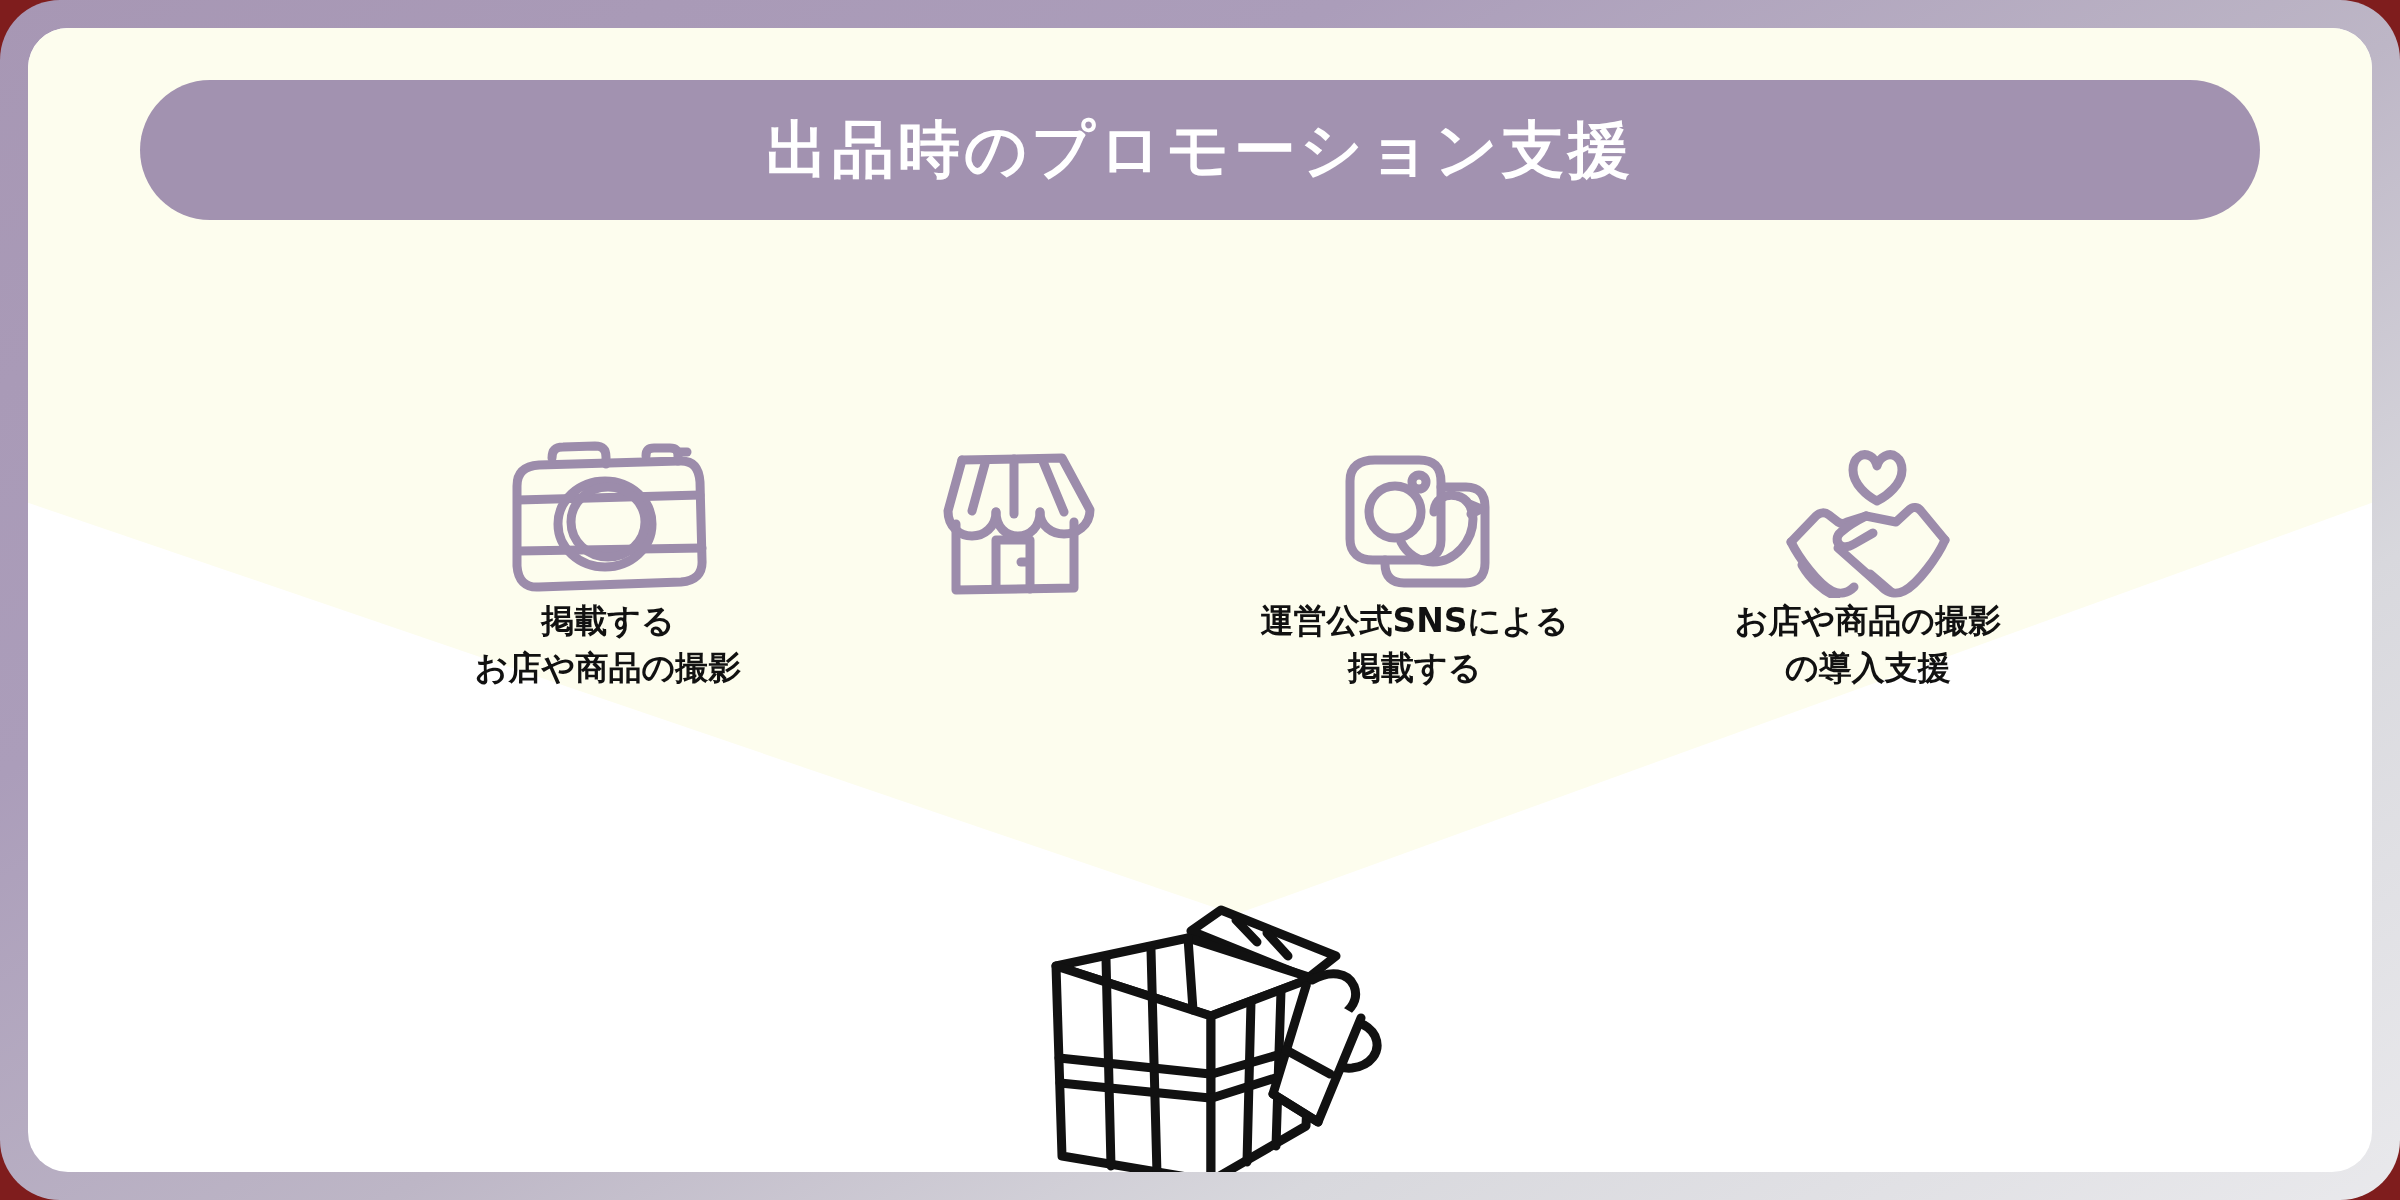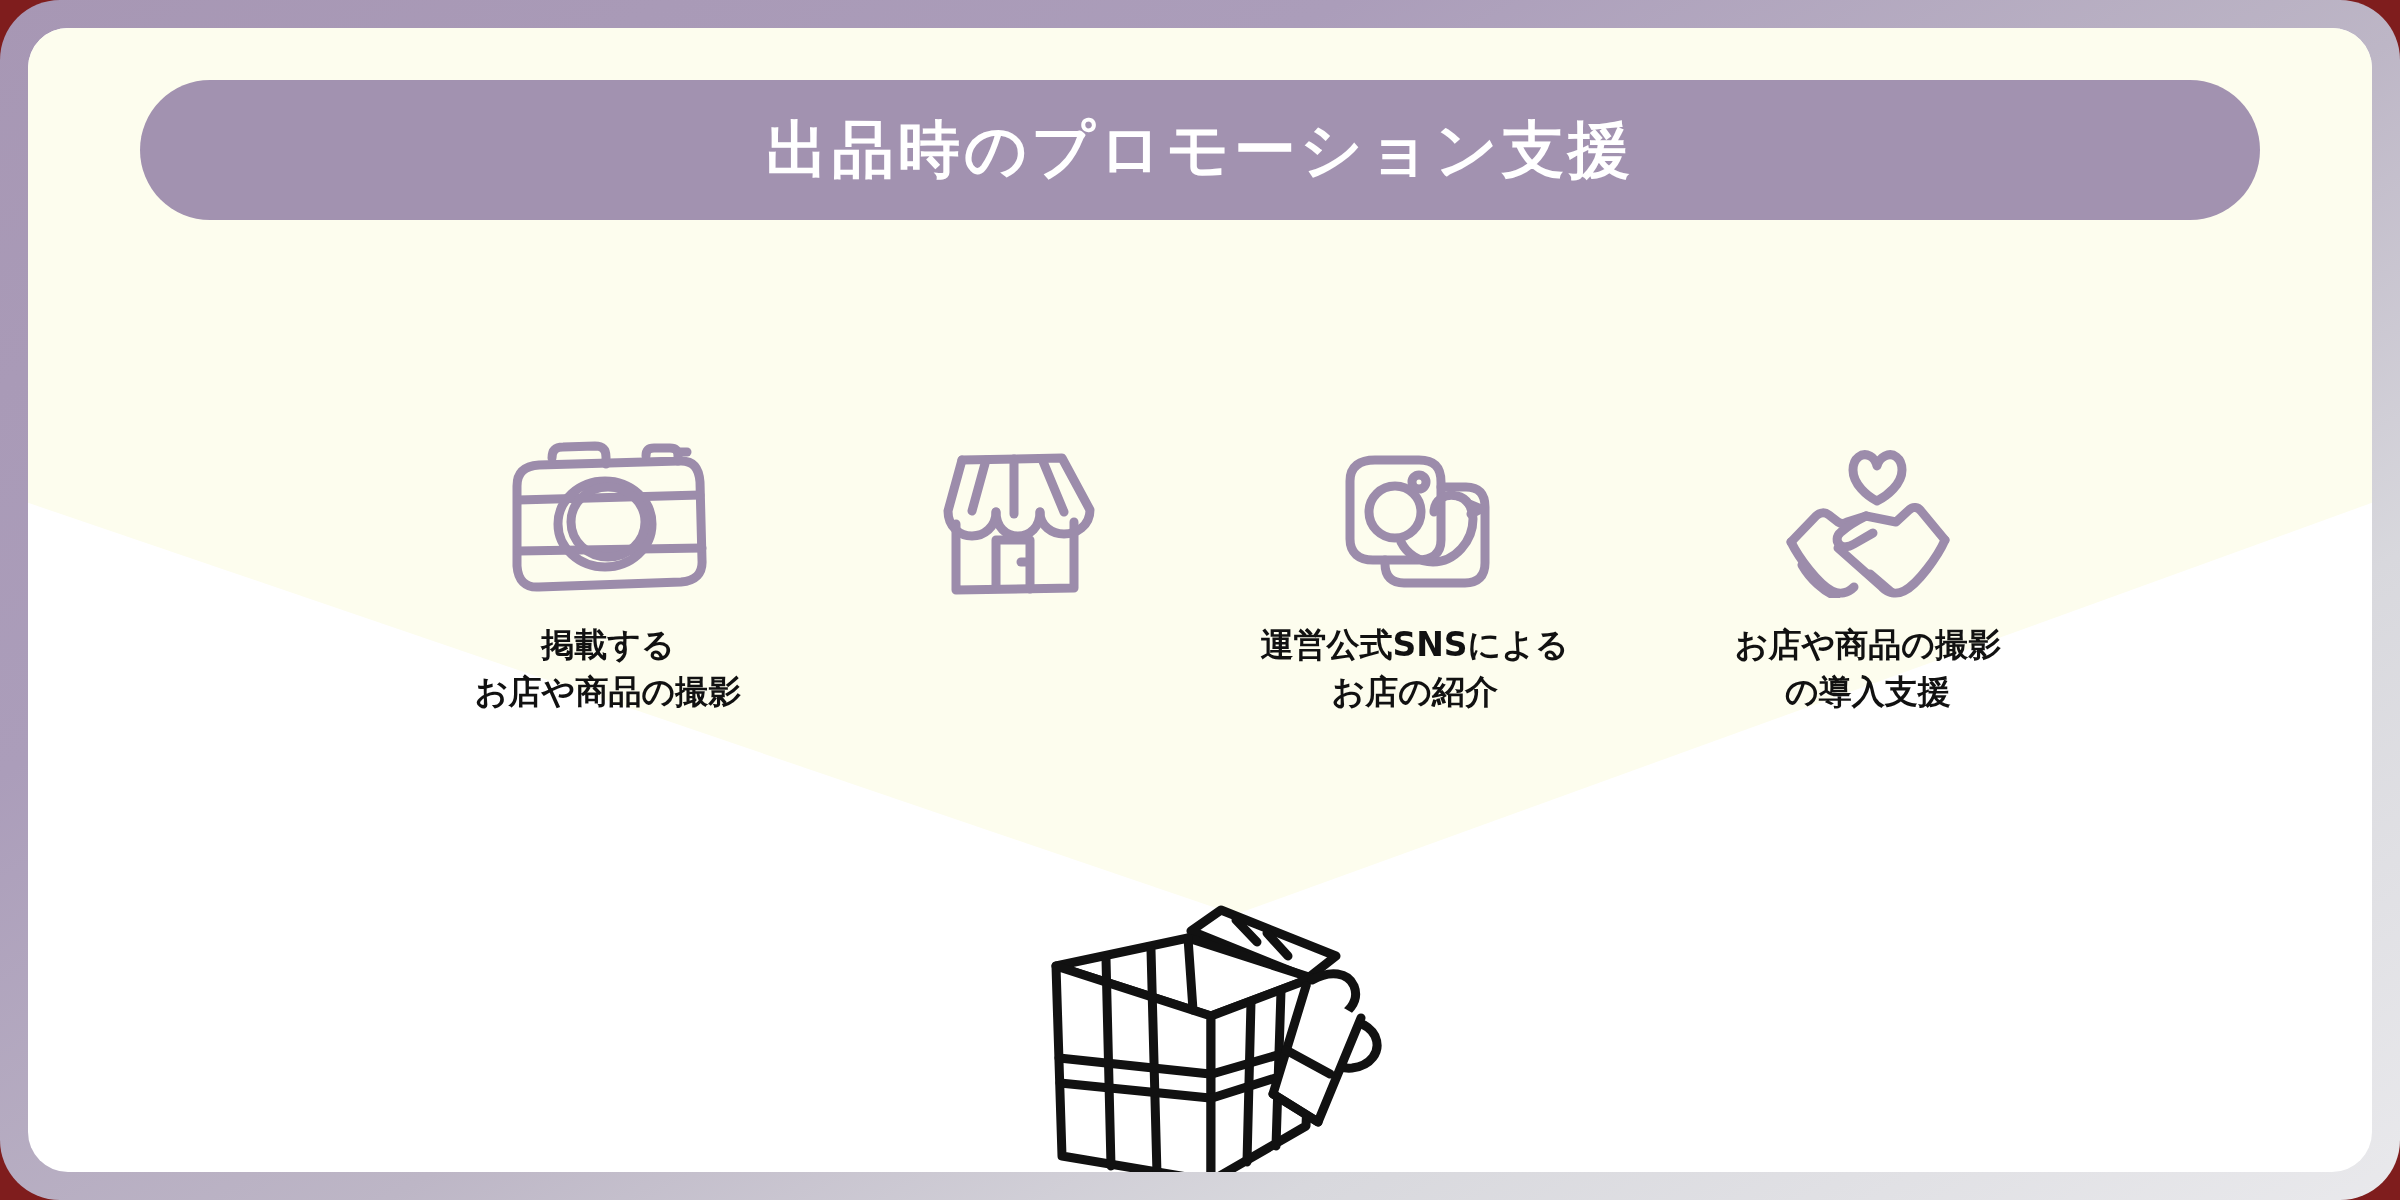--- a/index.html
+++ b/index.html
@@ -97,21 +97,20 @@
     width: 400px;
   }
   .feature.narrow { width: 300px; }
   .feature-icon {
     height: 180px;
     display: flex;
     align-items: flex-end;
     justify-content: center;
   }
   .feature-label {
-    margin-top: 24px;
     text-align: center;
     color: #111111;
     font-size: 33px;
     font-weight: bold;
     line-height: 1.42;
     letter-spacing: 0px;
     white-space: pre-line;
     font-family: "DejaVu Sans", "Liberation Sans", sans-serif;
   }
 
@@ -179,21 +178,21 @@
             <svg width="175" height="152" viewBox="0 0 175 152" fill="none" stroke="#9c8cab" stroke-width="9" stroke-linecap="round" stroke-linejoin="round">
               <path d="M23 35 C23 20, 33 14, 48 14 L92 14 C107 14, 114 21, 114 36 L114 94 C114 108, 105 114, 91 114 L46 114 C32 114, 23 107, 23 93 Z"></path>
               <circle cx="68" cy="66" r="26"></circle>
               <circle cx="92" cy="36" r="7"></circle>
               <path d="M114 41 L139 41 C152 41, 158 48, 158 61 L158 117 C158 130, 151 137, 138 137 L77 137 C65 137, 58 131, 58 118 L58 114"></path>
               <path d="M107 66 C107 54, 118 47, 130 50 C140 52, 146 62, 146 73 C146 95, 128 116, 106 116 C92 116, 80 108, 74 96"></path>
               <path d="M142 58 L154 63 L144 68"></path>
             </svg>
           </div>
           <div class="feature-label">運営公式SNSによる
-お店の紹介</div>
+掲載する</div>
         </div>
 
         <div class="feature">
           <div class="feature-icon">
             <svg width="180" height="150" viewBox="0 0 180 150" fill="none" stroke="#9c8cab" stroke-width="9" stroke-linecap="round" stroke-linejoin="round">
               <path d="M75 22 C75 10, 84 4, 92 8 C96 10, 98 14, 99 18 C100 14, 103 10, 107 8 C115 4, 124 10, 124 22 C124 36, 109 48, 99 53 C89 48, 75 36, 75 22 Z"></path>
               <path d="M13 94 L38 68 C42 64, 47 64, 51 67 L60 74 C63 76, 66 76, 69 74 L88 68"></path>
               <path d="M88 68 L118 74 L131 62 C135 58, 140 59, 143 63 L167 92"></path>
               <path d="M88 68 C80 72, 70 78, 63 84 C58 88, 58 94, 62 97 C66 100, 71 99, 76 96 L95 85"></path>
               <path d="M167 92 C160 108, 140 136, 126 143 C118 147, 110 145, 104 139 L60 100"></path>

